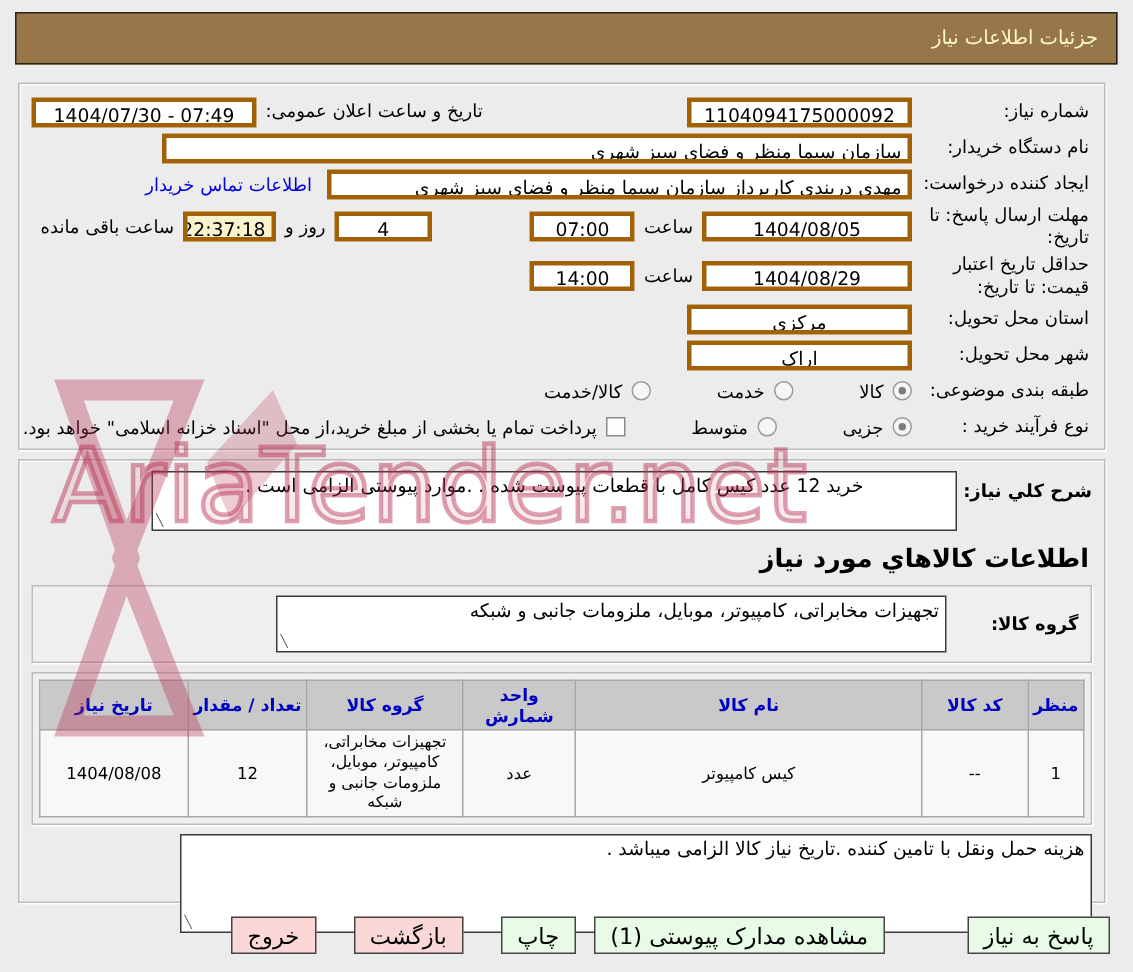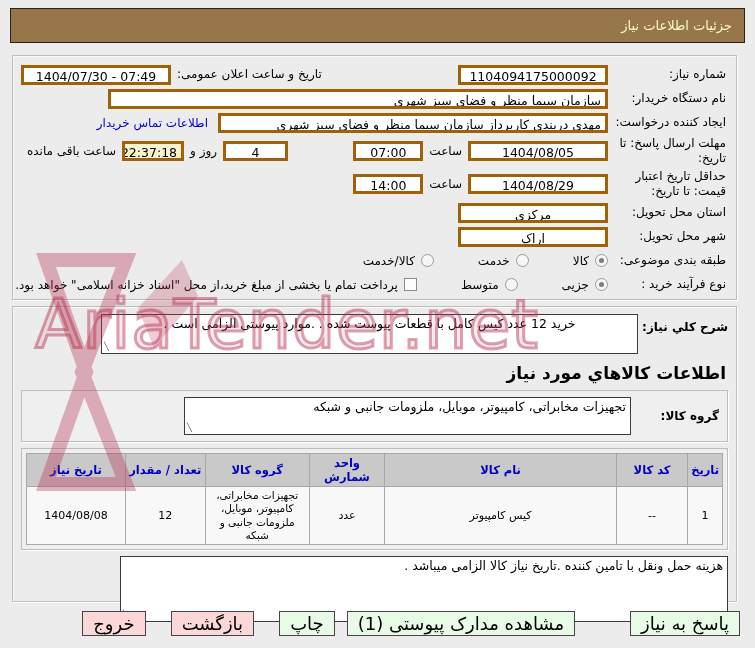--- a/index.html
+++ b/index.html
@@ -64,21 +64,21 @@
   table { width:100%; border-collapse:collapse; background:#f6f6f6; }
   th, td { border:1px solid #a8a8a8; padding:2px 3px; }
   th { background:#c9c9c9; color:#0000c0; font-size:11.5px; font-weight:bold; height:25px; }
   td { background:#f8f8f8; font-size:11px; text-align:center; vertical-align:middle; height:58px; }
   td.small { font-size:10.5px; line-height:1.25; }
   .c-radif{width:34px;} .c-code{width:76px;} .c-name{width:252px;} .c-unit{width:78px;}
   .c-grp{width:110px;} .c-qty{width:84px;} .c-date{width:102px;}
   .btnbar { position:absolute; bottom:12px; right:15px; left:15px; display:flex; align-items:center; }
   .btn {
     height:25px; border:1px solid #454545; background:#e7fbe7; font-family:"DejaVu Sans",sans-serif;
-    font-size:18px; padding:0 10px; white-space:nowrap; cursor:pointer; color:#000;
+    font-size:15px; padding:0 10px; white-space:nowrap; cursor:pointer; color:#000;
   }
   .btn.pink { background:#fcd7d7; }
   .sp55{margin-right:55px;} .sp12{margin-right:12px;} .sp25{margin-right:25px;}
   .watermark-text {
     position:absolute; top:285px; left:35px; width:700px; text-align:left;
     font-size:68px; font-weight:normal; direction:ltr; letter-spacing:1px;
     color:rgba(188,48,80,0.10); -webkit-text-stroke:3px rgba(181,47,80,0.45);
     pointer-events:none; z-index:6; font-family:"DejaVu Sans",sans-serif; white-space:nowrap;
   }
   .watermark-logo { position:absolute; top:248px; left:22px; z-index:6; opacity:.45; pointer-events:none; }
@@ -185,21 +185,21 @@
     <div class="grp-row">
       <div class="flabel bold">گروه کالا:</div>
       <div class="tarea" style="width:447px; height:38px;">تجهیزات مخابراتی، کامپیوتر، موبایل، ملزومات جانبی و شبکه</div>
     </div>
   </div>
 
   <div class="inner-box" style="padding:4px;">
     <table>
       <thead>
         <tr>
-          <th class="c-radif">تاریخ</th>
+          <th class="c-radif">منظر</th>
           <th class="c-code">کد کالا</th>
           <th class="c-name">نام کالا</th>
           <th class="c-unit">واحد شمارش</th>
           <th class="c-grp">گروه کالا</th>
           <th class="c-qty">تعداد / مقدار</th>
           <th class="c-date">تاریخ نیاز</th>
         </tr>
       </thead>
       <tbody>
         <tr>

